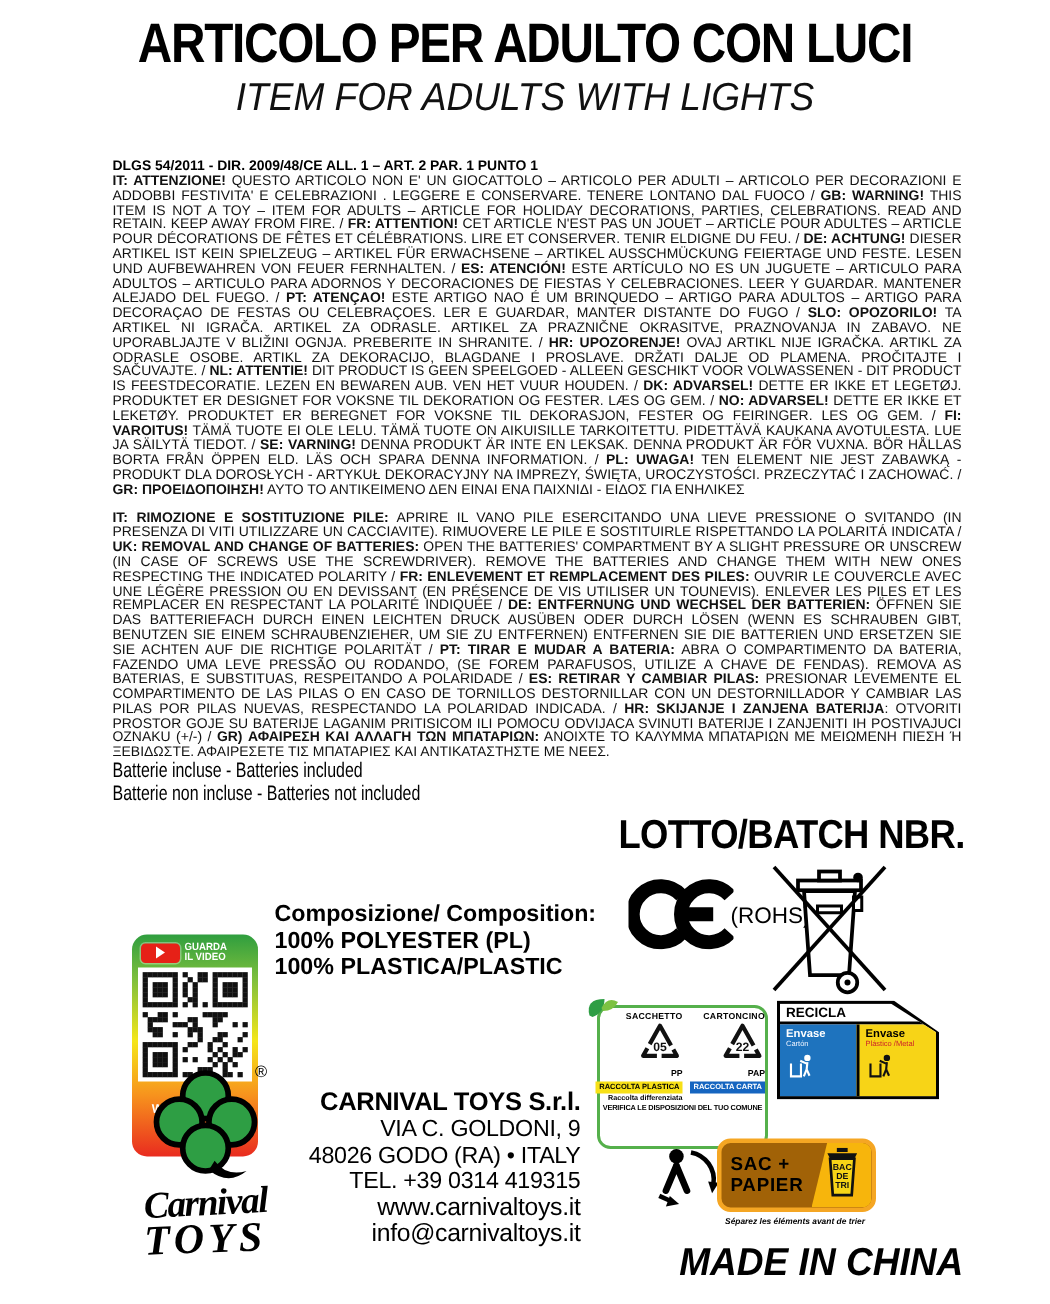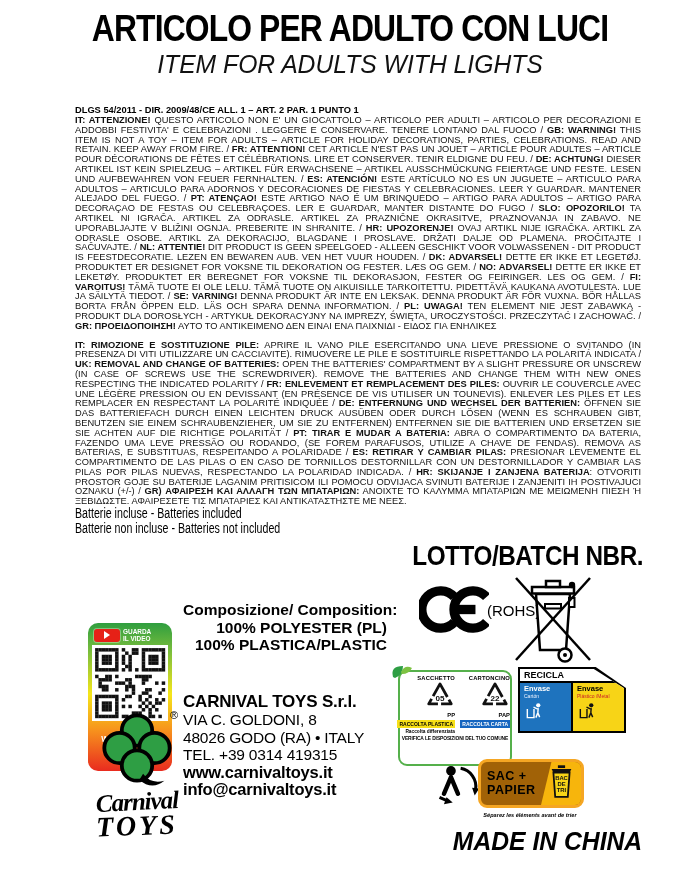--- a/index.html
+++ b/index.html
@@ -32,21 +32,21 @@
   .yt-row{display:flex;align-items:center;gap:3px;padding:5px 4px 0 6px;}
   .yt-btn{width:26px;height:13px;background:#e62117;border-radius:3px;flex:0 0 auto;
           display:flex;align-items:center;justify-content:center;box-shadow:0 0 0 1px #ffffff55;}
   .yt-tri{width:0;height:0;border-left:6px solid #fff;border-top:4px solid transparent;border-bottom:4px solid transparent;}
   .yt-text{color:#fff;font-weight:bold;font-size:7px;line-height:7px;
            transform:scaleX(0.92);transform-origin:left center;white-space:nowrap;}
   .qr-wrap{width:76px;height:76px;background:#fff;margin:3px auto 0;}
   .watch{color:#fff;font-weight:bold;font-size:8.5px;text-align:center;margin-top:13px;
          transform:scaleX(0.97);transform-origin:center top;white-space:nowrap;}
 
-  .comp{position:absolute;left:183px;top:601px;width:204px;text-align:right;
+  .comp{position:absolute;left:183px;top:601px;width:204px;text-align:left;
         font-weight:bold;font-size:15.5px;line-height:17.5px;white-space:nowrap;}
 
   .ce{position:absolute;left:419px;top:586px;}
   .rohs{position:absolute;left:487px;top:602px;font-size:15px;}
   .weee{position:absolute;left:512px;top:568px;}
 
   
   .eco{position:absolute;left:398px;top:670px;width:114px;height:96px;
        border:2.5px solid #55b04b;border-radius:9px;background:#fff;box-sizing:border-box;}
   .eco-leaf{position:absolute;left:-11px;top:-10px;}
@@ -77,24 +77,24 @@
   .cell-sub-y{color:#cc2229;font-size:5px;line-height:6px;}
   .cell-icon{margin-top:2px;}
 
   
   .logo{position:absolute;left:82px;top:710px;width:110px;text-align:center;}
   .reg-mark{position:absolute;left:170px;top:709px;font-size:11px;}
   .logo-carnival{font-family:"Liberation Serif",serif;font-weight:bold;font-style:italic;
                  font-size:25px;line-height:24px;letter-spacing:-1px;transform:rotate(-3deg);}
   .logo-toys{font-family:"Liberation Serif",serif;font-weight:bold;font-style:italic;
              font-size:28px;line-height:27px;letter-spacing:3px;transform:rotate(-2deg);margin-top:-2px;}
-  .company{position:absolute;left:183px;top:693px;width:204px;text-align:left;letter-spacing:-0.2px;}
+  .company{position:absolute;left:183px;top:726px;width:204px;text-align:right;letter-spacing:-0.2px;}
   .company .l0{font-weight:bold;font-size:17px;line-height:18px;white-space:nowrap;}
   .company .l{font-size:15.5px;line-height:17.5px;white-space:nowrap;}
-  .company .lb{font-weight:bold;font-size:16.5px;line-height:17.5px;white-space:nowrap;}
+  .company .lb{font-weight:normal;font-size:16.5px;line-height:17.5px;white-space:nowrap;}
 
   
   .triman{position:absolute;left:436px;top:762px;}
   .sac{position:absolute;left:478px;top:759px;width:106px;height:49px;border:3px solid #f5a623;
        border-radius:9px;background:#a16207;display:flex;overflow:hidden;box-sizing:border-box;}
   .sac-left{flex:1.35;display:flex;flex-direction:column;justify-content:center;padding-left:6px;}
   .sac-line{font-weight:bold;font-size:12.5px;line-height:13.5px;letter-spacing:0.5px;white-space:nowrap;}
   .sac-right{flex:1;background:#f7b50c;clip-path:polygon(26% 0,100% 0,100% 100%,0 100%);
              display:flex;align-items:center;justify-content:center;}
   .sac-caption{position:absolute;left:468px;top:812px;width:124px;text-align:center;
@@ -440,21 +440,21 @@
         <path d="M58 84 q10 14 28 9 q-16 13 -33 -1 z" fill="#000"></path>
       </svg>
     </span>
     <div class="logo-carnival">Carnival</div>
     <div class="logo-toys">TOYS</div>
   </div>
   <div class="reg-mark">®</div>
 
   <div class="company">
     <div class="l0">CARNIVAL TOYS S.r.l.</div>
-    <div class="l">VIA C. GOLDONI, 8</div>
+    <div class="l">VIA C. GOLDONI, 9</div>
     <div class="l">48026 GODO (RA) • ITALY</div>
     <div class="l">TEL. +39 0314 419315</div>
     <div class="lb">www.carnivaltoys.it</div>
     <div class="lb">info@carnivaltoys.it</div>
   </div>
 
   <div class="triman">
     <svg width="44" height="46" viewBox="0 0 50 50">
       <circle cx="17" cy="9" r="5.5" fill="#000"></circle>
       <path d="M17 16 L9 35 M17 16 L25 35" fill="none" stroke="#000" stroke-width="5" stroke-linecap="round"></path>

